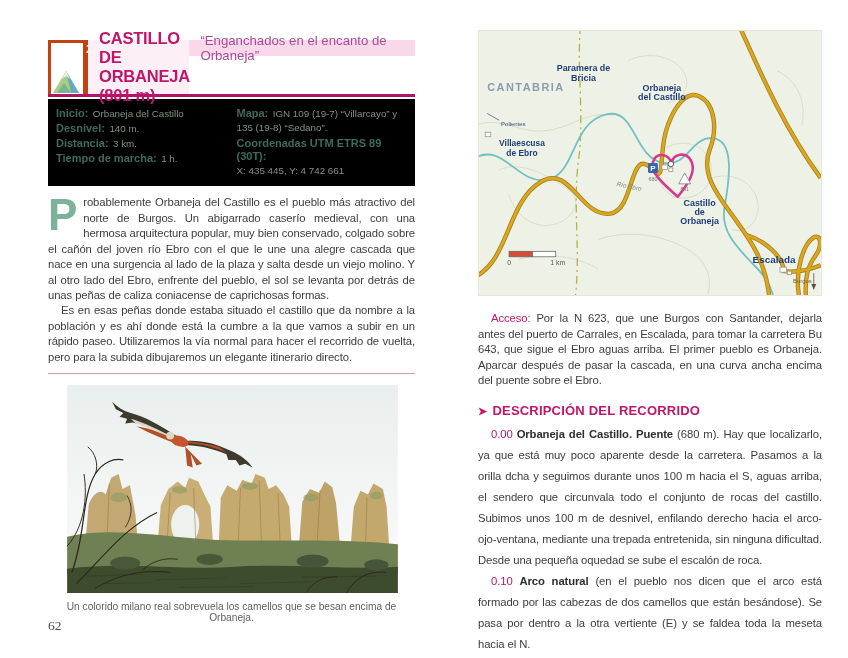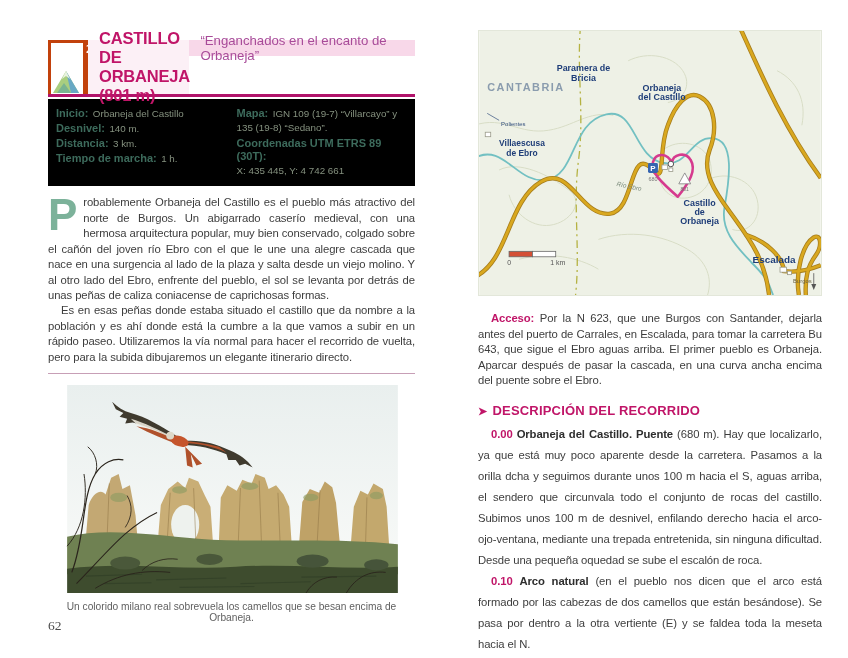--- a/index.html
+++ b/index.html
@@ -28,21 +28,21 @@
   .p-indent{text-indent:13px;}
   .divider-rule{height:1px;background:#c79fb6;margin:8px 0 11px 0;}
   .figure{margin:8px;text-align:center;}
   .illustration{display:block;margin:0 auto;width:353px;height:208px;}
   .fig-caption{font-size:10.2px;color:#5f5f5f;margin-top:8px;}
   
   .page-right{position:absolute;left:478px;top:30px;width:344px;}
   .map-wrap{width:344px;height:266px;border:1px solid #e3e7da;box-sizing:border-box;}
   .map-wrap svg{display:block;}
   .acceso{margin:15px 0 0 0;font-size:11.3px;line-height:15.6px;text-align:justify;text-indent:13px;letter-spacing:-0.1px;}
-  .magenta-bold{color:#c01568;font-weight:bold;}
+  .magenta-bold{color:#c01568;font-weight:normal;}
   .section-heading{margin:14px 0 6px 0;font-size:13px;font-weight:bold;color:#c01568;letter-spacing:0.2px;}
   .heading-arrow{font-size:11px;margin-right:5px;}
   .waypoint{margin:0;font-size:11.3px;line-height:21px;text-align:justify;text-indent:13px;letter-spacing:-0.1px;}
   .wp-bold{font-weight:bold;color:#2e2e2e;}
   
   .page-number{position:absolute;top:618px;font-family:"Liberation Serif",serif;font-size:13.5px;color:#4c4c4c;}
   .pn-left{left:48px;}
   .pn-right{left:478px;width:344px;text-align:right;}
   
   .map-label{font-weight:bold;fill:#1e3d78;}

